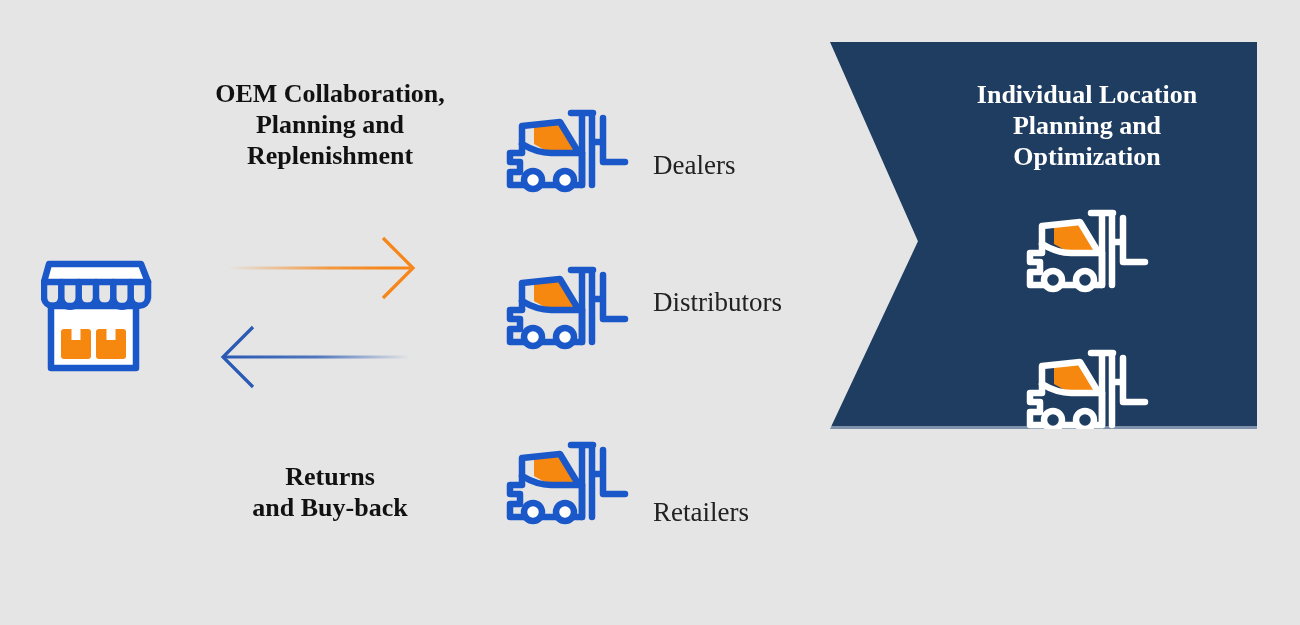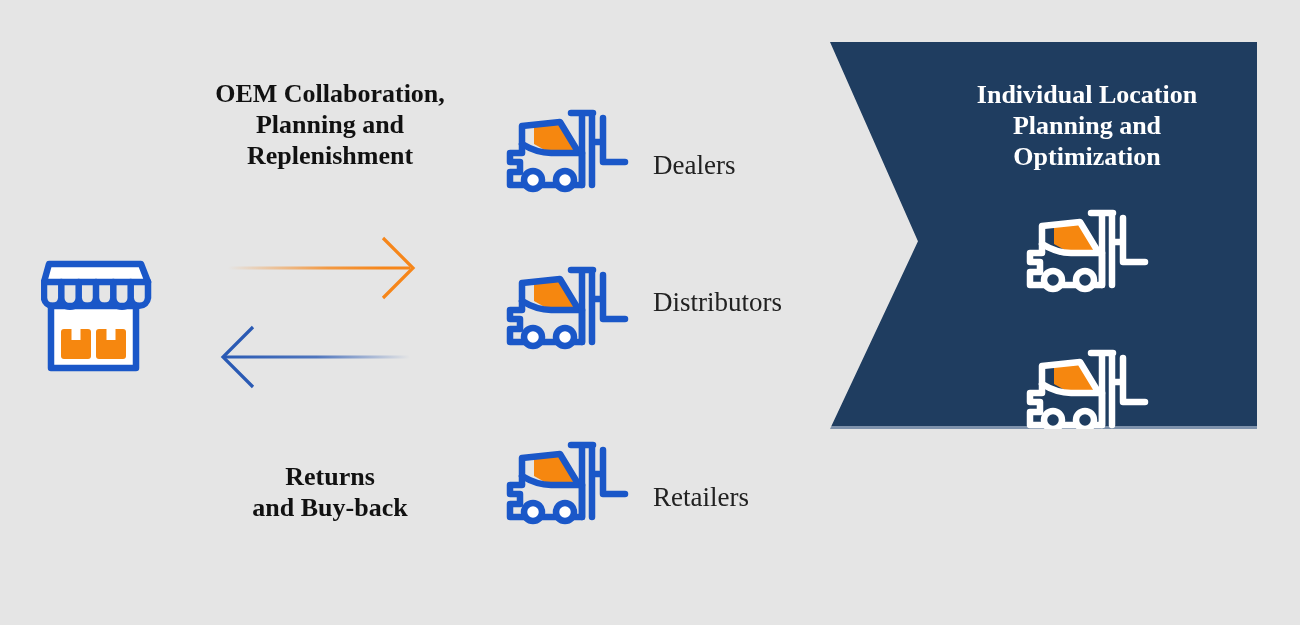--- a/index.html
+++ b/index.html
@@ -109,21 +109,21 @@
   <div class="abs partner-label" style="left:653px; top:151px;">Dealers</div>
 
   <svg class="abs forklift" style="left:505px; top:257px;" width="125" height="95" viewBox="0 0 125 95">
       <use href="#sym-forklift"></use>
     </svg>
   <div class="abs partner-label" style="left:653px; top:288px;">Distributors</div>
 
   <svg class="abs forklift" style="left:505px; top:432px;" width="125" height="95" viewBox="0 0 125 95">
       <use href="#sym-forklift"></use>
     </svg>
-  <div class="abs partner-label" style="left:653px; top:483px;">Retailers</div>
+  <div class="abs partner-label" style="left:653px; top:498px;">Retailers</div>
 
   <div id="chevron-panel" class="abs">
     <div id="panel-title" class="abs">Individual Location
 Planning and
 Optimization</div>
     <svg class="abs forklift inverse" style="left:195px; top:158px;" width="125" height="95" viewBox="0 0 125 95">
         <use href="#sym-forklift"></use>
       </svg>
     <svg class="abs forklift inverse" style="left:195px; top:298px;" width="125" height="95" viewBox="0 0 125 95">
         <use href="#sym-forklift"></use>

